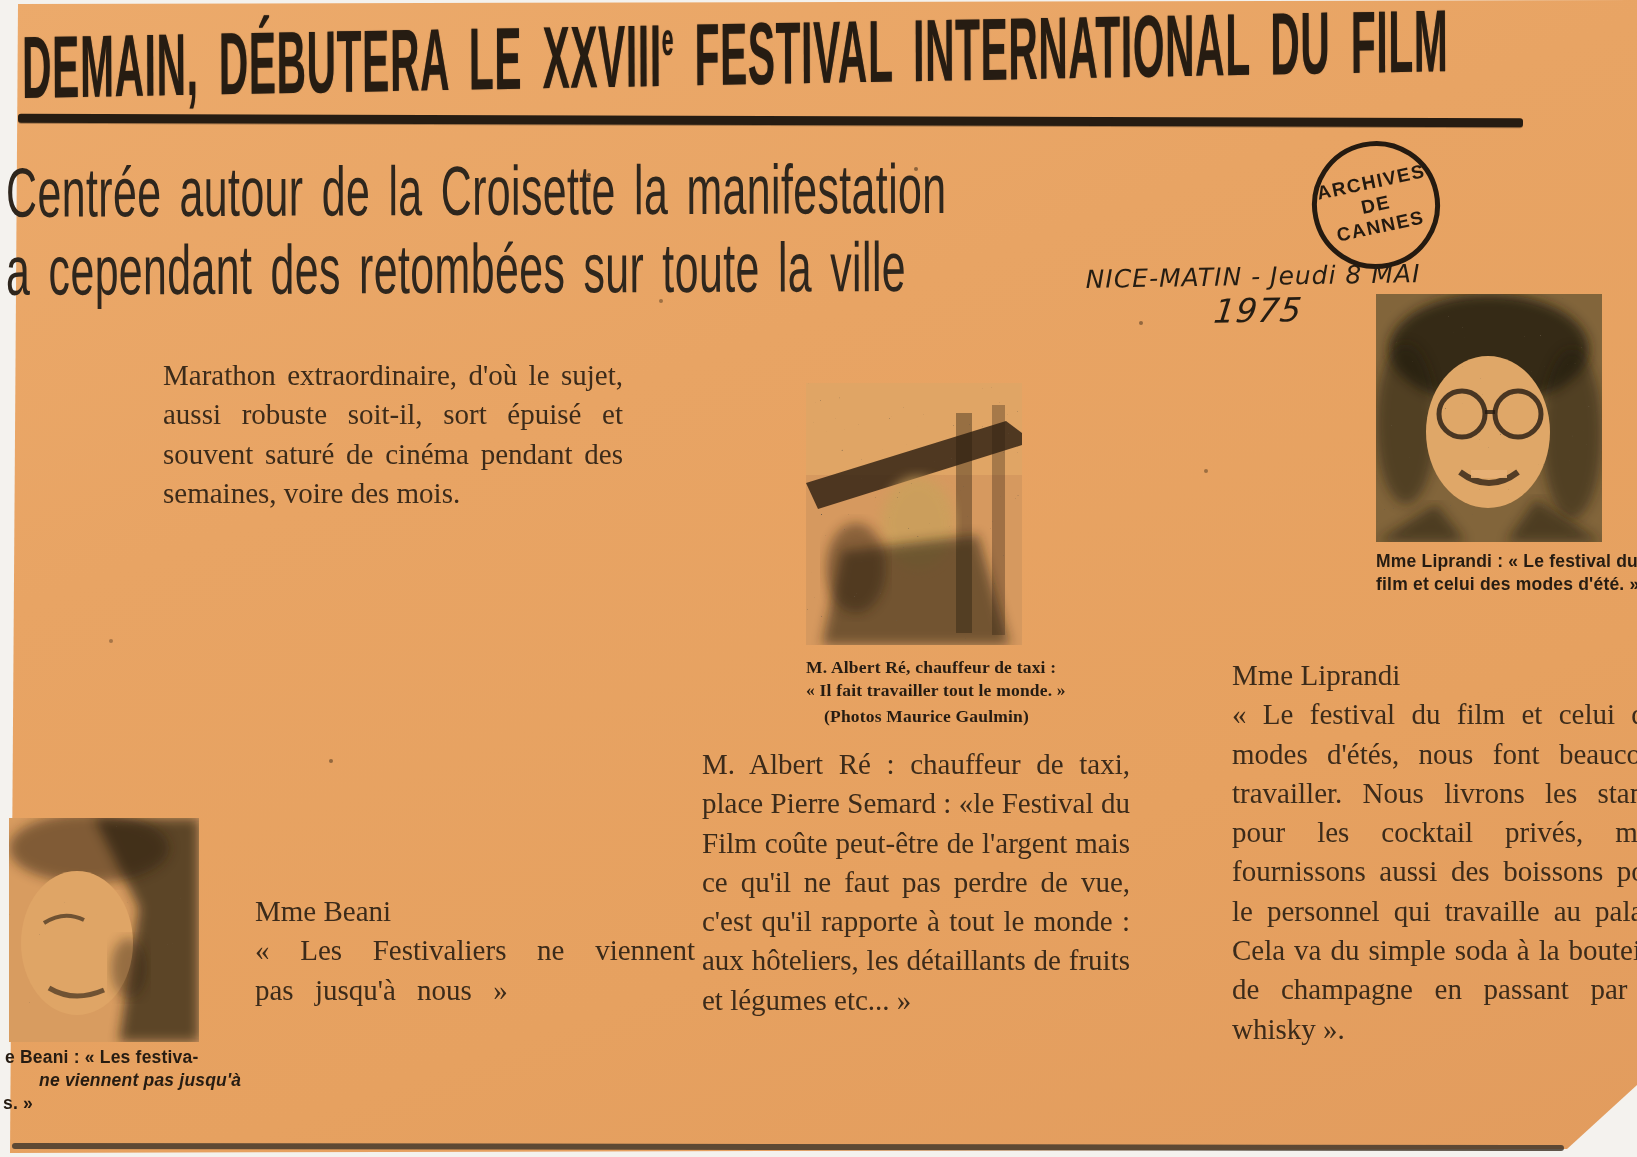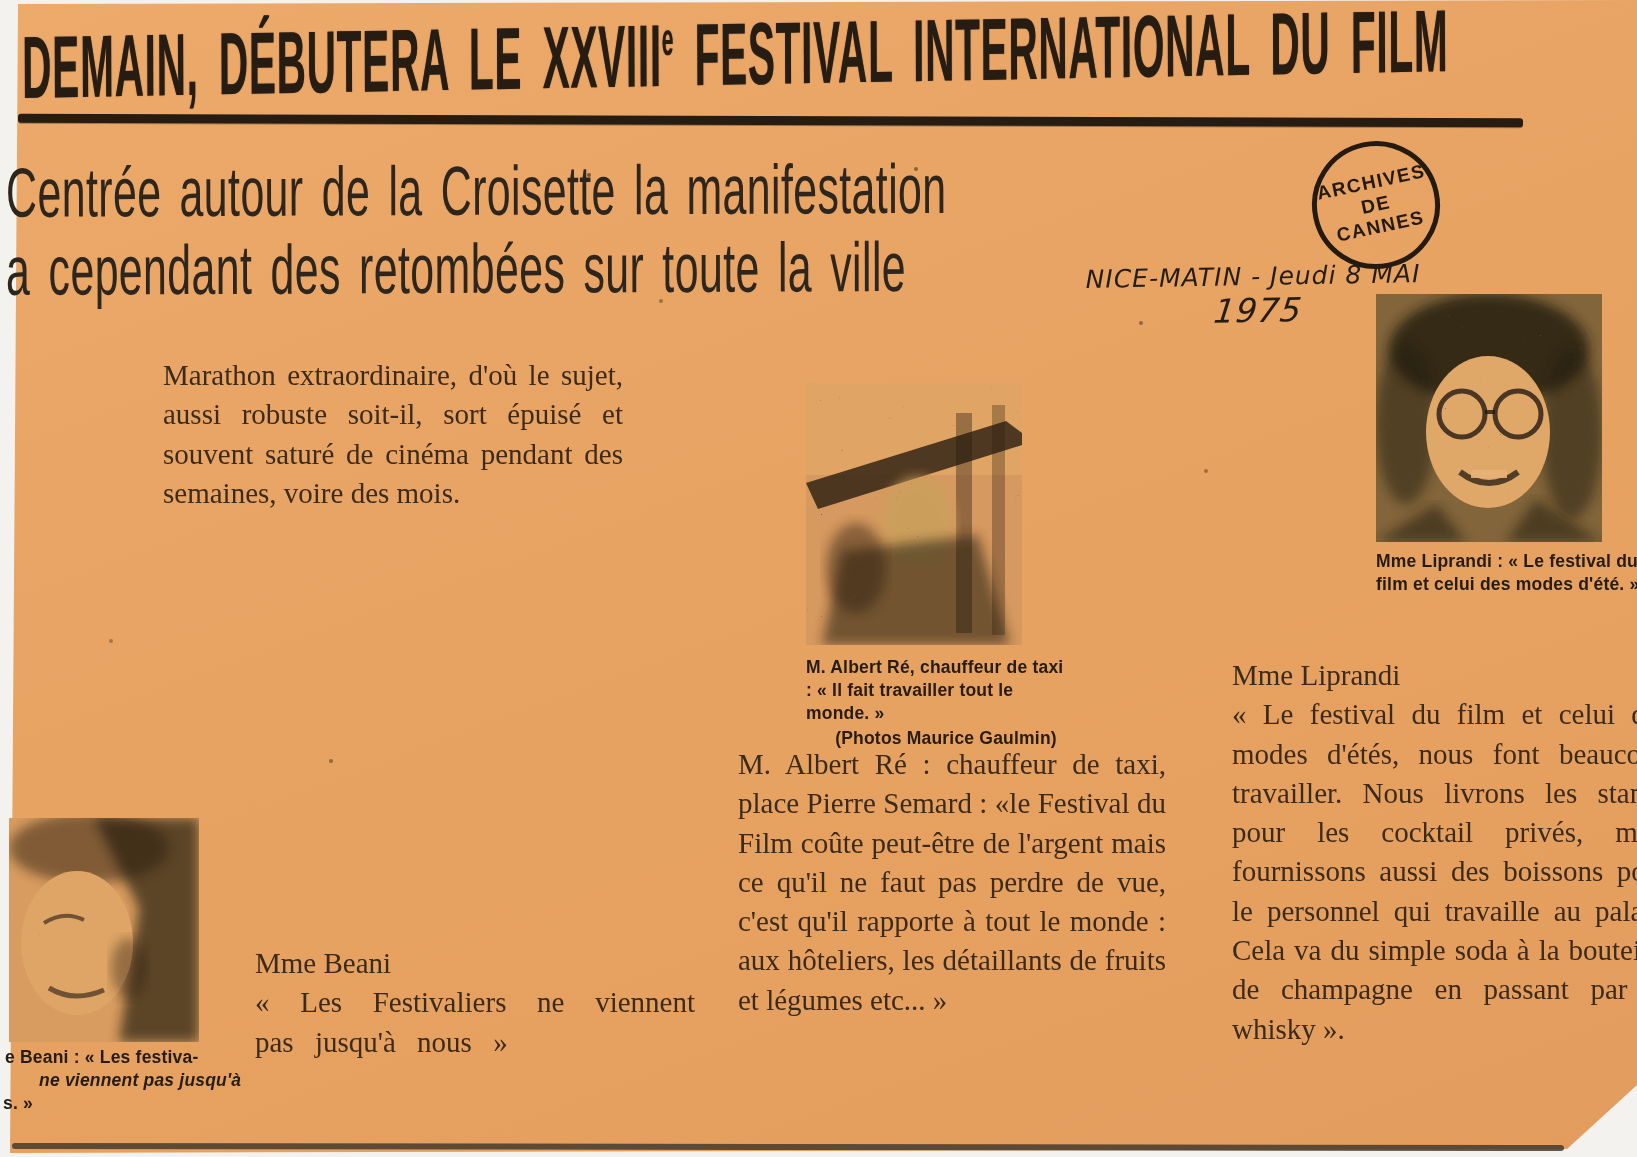--- a/index.html
+++ b/index.html
@@ -62,21 +62,21 @@
     font-family:"Liberation Serif","DejaVu Serif",serif;
     font-size:29px;line-height:1.355;color:#3c2b1a;
     text-align:justify;
   }
   .serif p{margin:0;}
   .cap{
     position:absolute;
     font-weight:700;font-size:17.5px;line-height:1.3;color:#261c12;
     letter-spacing:.2px;
   }
-  .cap .credit{display:block;margin:3px 0 0 18px;text-align:center;}
+  .cap .credit{display:block;margin:3px 0 0 18px;}
   .cap .ln{display:block;}
   .photo{position:absolute;display:block;}
   .specks{position:absolute;left:0;top:0;width:2px;height:2px;border-radius:50%;background:transparent;
     box-shadow:588px 174px 0 1px rgba(45,32,18,.6),915px 168px 0 1px rgba(45,32,18,.5),
     1140px 322px 0 1px rgba(45,32,18,.45),660px 300px 0 1px rgba(45,32,18,.4),
     330px 760px 0 1px rgba(45,32,18,.45),1205px 470px 0 1px rgba(45,32,18,.4),
     760px 1190px 0 0 rgba(45,32,18,.5),110px 640px 0 1px rgba(45,32,18,.35);}
 </style>
 </head>
 <body>
@@ -128,25 +128,25 @@
     <rect width="216" height="262" fill="#d6995f"></rect>
     <rect width="216" height="92" fill="#e0a565"></rect>
     <polygon points="0,100 200,38 216,50 216,62 12,126" fill="#2a1d10" opacity=".8"></polygon>
     <rect x="150" y="30" width="16" height="220" fill="#2b1d10" opacity=".4"></rect>
     <rect x="186" y="22" width="13" height="230" fill="#2b1d10" opacity=".32"></rect>
     <ellipse cx="112" cy="140" rx="36" ry="46" fill="#caa05c" opacity=".85" filter="url(#blur6)"></ellipse>
     <polygon points="36,168 172,152 204,262 16,262" fill="#241a10" opacity=".55" filter="url(#blur6)"></polygon>
     <ellipse cx="50" cy="185" rx="30" ry="45" fill="#2b1d10" opacity=".45" filter="url(#blur6)"></ellipse>
     <rect width="216" height="262" fill="#ffffff" filter="url(#grain-dark)"></rect>
   </svg>
-  <div class="cap" style="left:806px;top:656px;width:262px;">
+  <div class="cap" style="left:806px;top:656px;width:262px;font-family:Liberation Serif, serif;">
     <span>M. Albert Ré, chauffeur de taxi : « Il fait travailler tout le monde. »</span>
     <span class="credit">(Photos Maurice Gaulmin)</span>
   </div>
-  <div class="serif" style="left:738px;top:745px;width:428px;">
+  <div class="serif" style="left:702px;top:745px;width:428px;">
     <p>M. Albert Ré : chauffeur de taxi, place Pierre Semard : «le Festival du Film coûte peut-être de l'argent mais ce qu'il ne faut pas perdre de vue, c'est qu'il rapporte à tout le monde : aux hôteliers, les détaillants de fruits et légumes etc... »</p>
   </div>
 
   <svg class="photo" style="left:1376px;top:294px;" width="226" height="248" viewBox="0 0 226 248" preserveAspectRatio="none">
     <rect width="226" height="248" fill="#caa05f"></rect>
     <rect width="226" height="248" fill="#3a2a18" opacity=".5"></rect>
     <ellipse cx="113" cy="55" rx="100" ry="55" fill="#241a10" opacity=".8" filter="url(#blur6)"></ellipse>
     <ellipse cx="30" cy="130" rx="30" ry="80" fill="#241a10" opacity=".5" filter="url(#blur6)"></ellipse>
     <ellipse cx="196" cy="140" rx="30" ry="85" fill="#241a10" opacity=".5" filter="url(#blur6)"></ellipse>
     <ellipse cx="112" cy="138" rx="62" ry="76" fill="#dfa768"></ellipse>
@@ -175,19 +175,19 @@
     <path d="M35,105 Q55,92 75,102" fill="none" stroke="#241a10" stroke-width="4" opacity=".6"></path>
     <path d="M40,170 Q65,185 95,172" fill="none" stroke="#241a10" stroke-width="5" opacity=".6"></path>
     <ellipse cx="120" cy="150" rx="18" ry="30" fill="#2b1d10" opacity=".4" filter="url(#blur6)"></ellipse>
     <rect width="190" height="224" fill="#ffffff" filter="url(#grain-soft)"></rect>
   </svg>
   <div class="cap" style="left:3px;top:1046px;width:240px;">
     <span class="ln" style="margin-left:2px;">e Beani : « Les festiva-</span>
     <span class="ln" style="margin-left:36px;font-style:italic;">ne viennent pas jusqu'à</span>
     <span class="ln">s. »</span>
   </div>
-  <div class="serif" style="left:255px;top:944px;width:440px;word-spacing:14px;">
+  <div class="serif" style="left:255px;top:892px;width:440px;word-spacing:14px;">
     <p style="text-align:left;word-spacing:normal;">Mme Beani</p>
     <p>« Les Festivaliers ne viennent pas jusqu'à nous »</p>
   </div>
 
   <div class="bottom-edge"></div>
 </div>
 
 </body></html>

